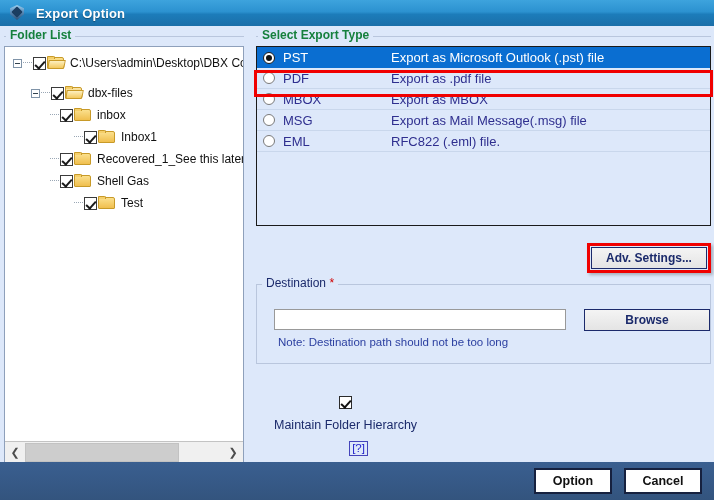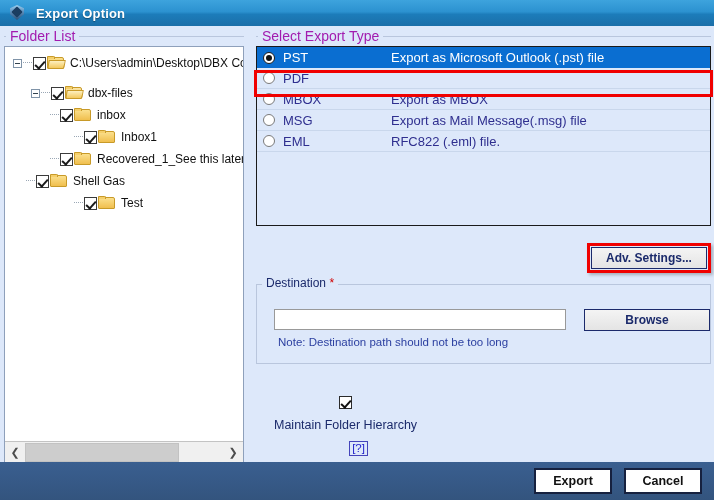--- a/index.html
+++ b/index.html
@@ -61,23 +61,23 @@
   .body-area {
     position: absolute;
     left: 0; top: 26px;
     width: 714px; height: 436px;
     background: #dde8fa;
   }
 
   
   .grouplabel {
     position: absolute;
-    color: #a21caf;
-    font-weight: normal;
-    font-size: 14px;
+    color: #15803d;
+    font-weight: bold;
+    font-size: 12px;
     background: #dde8fa;
     padding: 0 4px;
     z-index: 3;
     white-space: nowrap;
   }
   .groupline {
     position: absolute;
     border-top: 1px solid #b9c6dd;
     z-index: 1;
   }
@@ -498,21 +498,21 @@
       <div class="tnode" style="padding-left:44px;">
         <div class="dots"></div>
         <div class="cbox checked"></div>
         <div class="folder">
           <div class="back"></div>
             <div class="tab"></div>
         </div>
         <span class="tlabel">Recovered_1_See this later</span>
       </div>
 
-      <div class="tnode" style="padding-left:20px;">
+      <div class="tnode" style="padding-left:44px;">
         <div class="dots"></div>
         <div class="cbox checked"></div>
         <div class="folder">
           <div class="back"></div>
             <div class="tab"></div>
         </div>
         <span class="tlabel">Shell Gas</span>
       </div>
 
       <div class="tnode" style="padding-left:20px;margin-left:48px;">
@@ -543,20 +543,21 @@
 
     <div class="type-box">
       <div class="type-row selected">
         <div class="radio"></div>
         <div class="type-code">PST</div>
         <div class="type-desc">Export as Microsoft Outlook (.pst) file</div>
       </div>
       <div class="type-row">
         <div class="radio"></div>
         <div class="type-code">PDF</div>
+        <div class="type-desc">Export as .pdf file</div>
       </div>
       <div class="type-row">
         <div class="radio"></div>
         <div class="type-code">MBOX</div>
         <div class="type-desc">Export as MBOX</div>
       </div>
       <div class="type-row">
         <div class="radio"></div>
         <div class="type-code">MSG</div>
         <div class="type-desc">Export as Mail Message(.msg) file</div>
@@ -588,15 +589,15 @@
     <div class="hier-row">
       <div class="hier-cb checked"></div>
       <span class="hier-label">Maintain Folder Hierarchy</span>
       <a class="help-link" href="#">[?]</a>
     </div>
 
   </div>
 </div>
 
 <div class="footer">
-  <div class="footer-btn">Export</div>
+  <div class="footer-btn">Option</div>
   <div class="footer-btn">Cancel</div>
 </div>
 
 </body></html>

